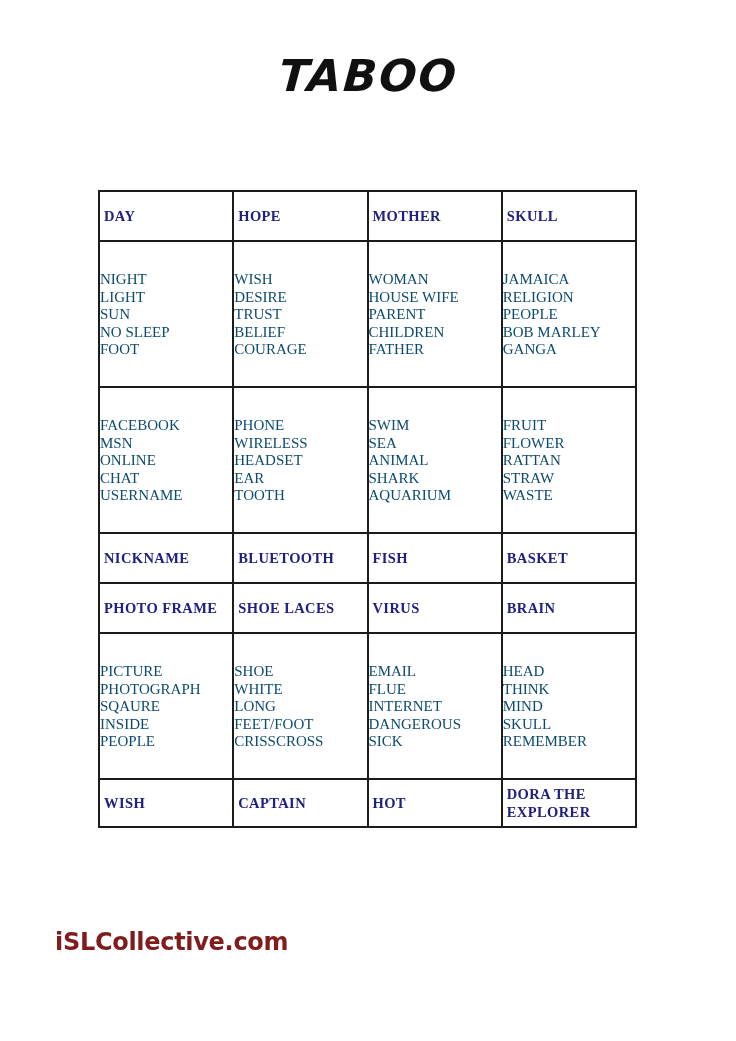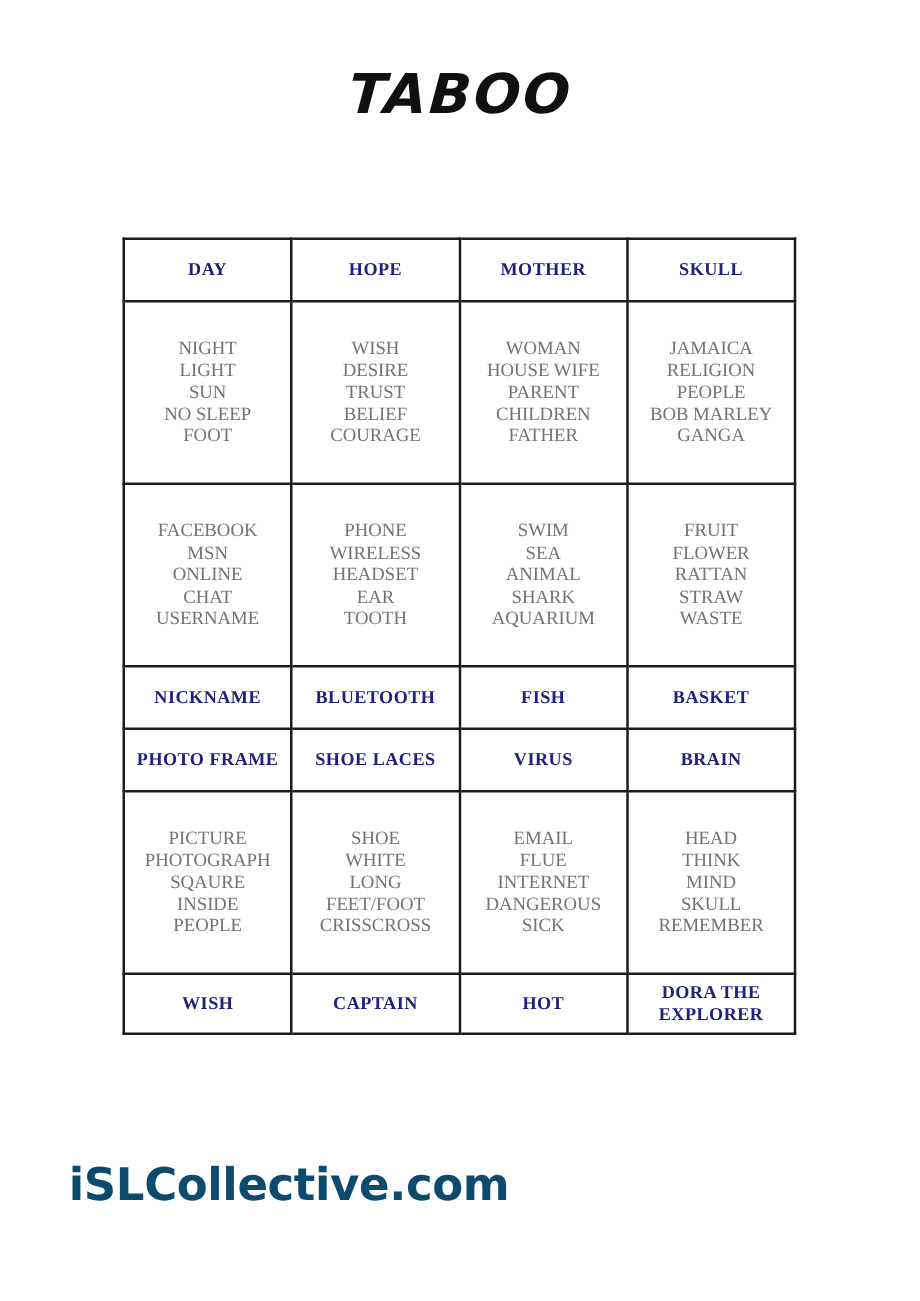--- a/index.html
+++ b/index.html
@@ -45,21 +45,21 @@
   .taboo-table {
     position: absolute;
     left: 98px;
     top: 190px;
     width: 539px;
     border-collapse: collapse;
     table-layout: fixed;
   }
   .taboo-table td {
     border: 2px solid #1c1c1c;
-    text-align: center;
+    text-align: left;
     vertical-align: middle;
     padding: 0;
     width: 25%;
   }
 
   td.header-cell {
     height: 48px;
     color: #20207f;
     font-family: "Liberation Serif", "DejaVu Serif", serif;
     font-weight: bold;
@@ -67,21 +67,21 @@
     letter-spacing: 0.4px;
     line-height: 1.25;
   }
   td.header-cell .hdr-label {
     display: block;
     padding: 2px 4px;
   }
 
   td.body-cell {
     height: 142px;
-    color: #737373;
+    color: #0c4a6e;
     font-size: 15px;
     line-height: 17.5px;
     padding-top: 2px;
   }
   td.body-cell .word-list {
     display: block;
   }
   td.body-cell .word {
     display: block;
     white-space: nowrap;
@@ -91,23 +91,23 @@
   tr.final-row td.header-cell {
     height: 46px;
   }
 
   
   .footer-logo {
     position: absolute;
     left: 55px;
     top: 928px;
     font-family: "DejaVu Sans", sans-serif;
-    font-size: 36px;
+    font-size: 24px;
     font-weight: 700;
-    color: #0c4a6e;
+    color: #7f1d1d;
     letter-spacing: -0.3px;
     white-space: nowrap;
   }
 </style>
 </head>
 <body>
 
 <div id="worksheet">
 
   <div class="title-area">

